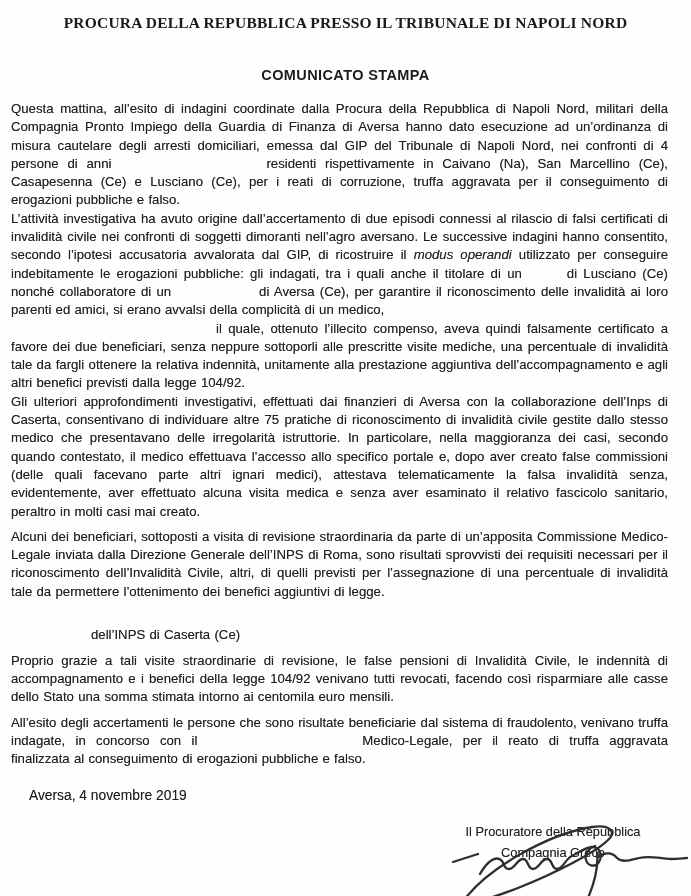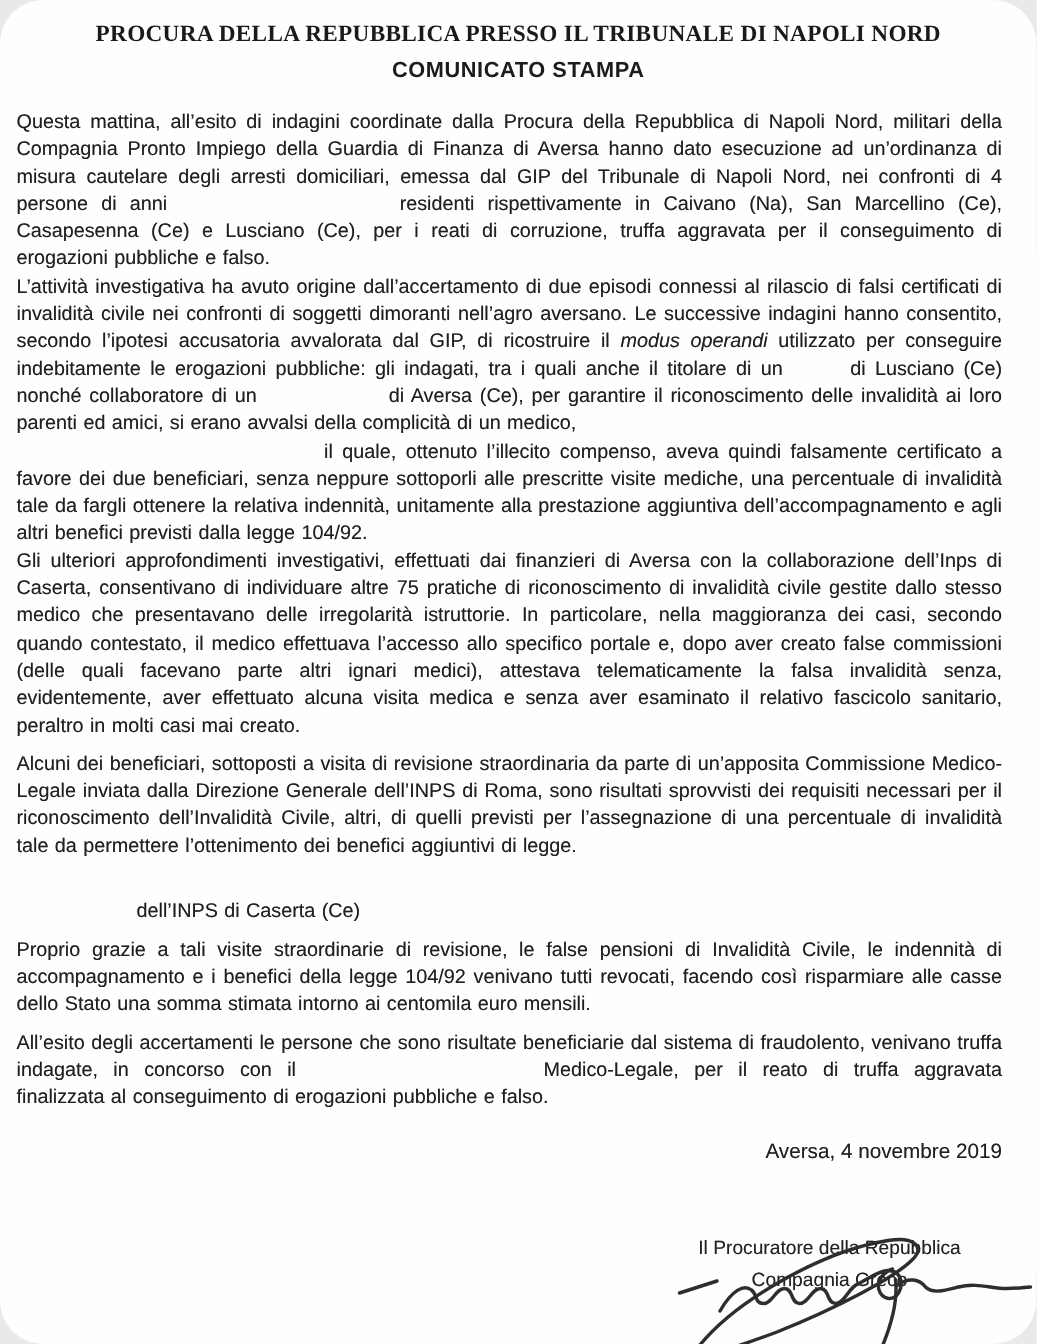--- a/index.html
+++ b/index.html
@@ -3,56 +3,55 @@
 <meta charset="utf-8">
 <style>
   html,body{margin:0;padding:0;background:#e9e9e9;}
   .page{
     position:relative;
     width:691px;height:896px;
     background:#fefefe;
     overflow:hidden;
     font-family:"Liberation Sans", sans-serif;
     color:#1f1f1f;
-    border-radius:29px;
   }
   .doc-title{
     font-family:"Liberation Serif", serif;
     font-weight:bold;
     font-size:15.5px;
     letter-spacing:0.2px;
     text-align:center;
     margin:14px 28px 0 28px;
     color:#1a1a1a;
   }
   .doc-subtitle{
     font-family:"Liberation Sans", sans-serif;
     font-weight:bold;
     font-size:14.5px;
     letter-spacing:0.4px;
     text-align:center;
-    margin:7px 0 0 0;
+    margin:35px 0 0 0;
     color:#1c1c1c;
   }
   .body-text{
     margin:17px 23px 0 11px;
     font-size:13.2px;
     line-height:18.3px;
     text-align:justify;
     word-spacing:0.6px;
     text-shadow:0 0 0.4px rgba(40,40,40,0.55);
   }
   .para{margin:0;}
   .para.spaced{margin-top:7px;}
   .italic{font-style:italic;}
   .redaction-gap{display:inline-block;height:1px;vertical-align:baseline;}
   .dateline{
     margin:20px 23px 0 29px;
     font-size:13.8px;
-    text-align:right;
+    text-align:left;
     text-shadow:0 0 0.4px rgba(40,40,40,0.5);
   }
   .sig-block{
     position:absolute;
     left:446px;top:822px;
     width:214px;
     text-align:center;
     font-size:12.8px;
     line-height:1.62;
     color:#222;

